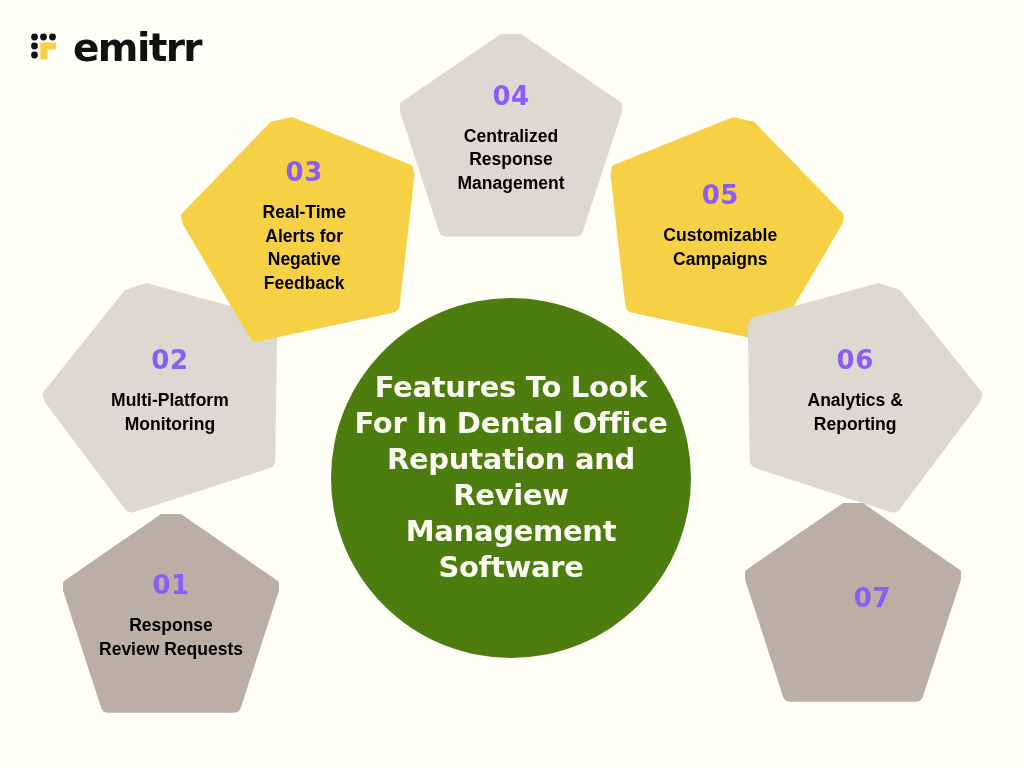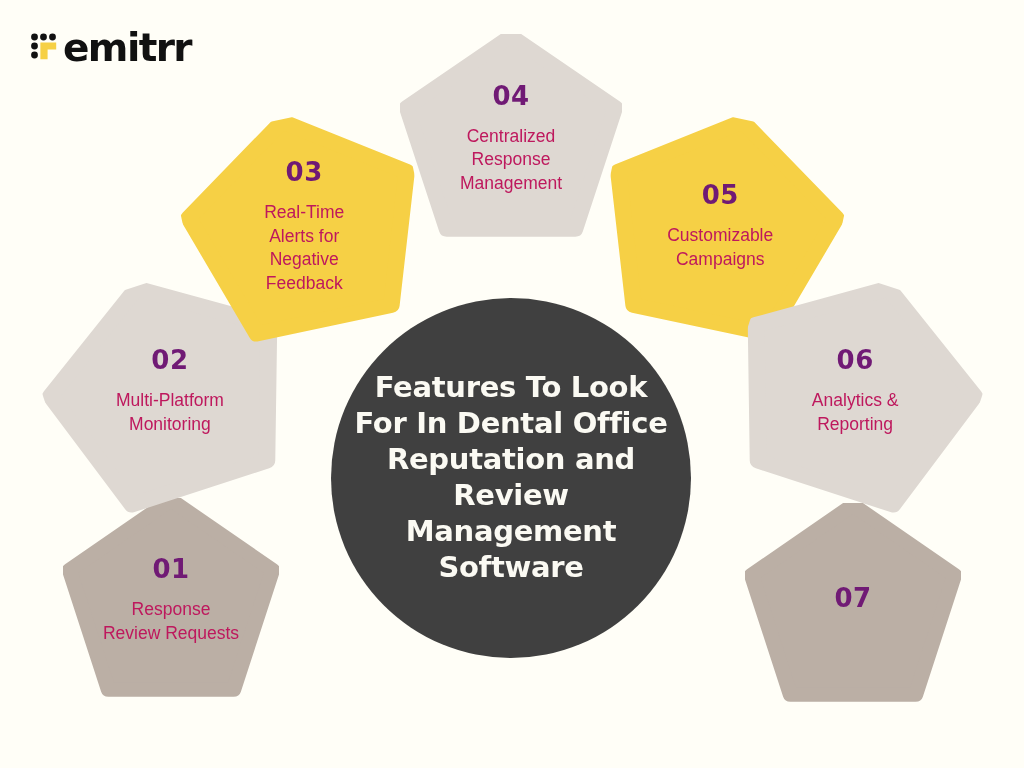--- a/index.html
+++ b/index.html
@@ -19,21 +19,21 @@
     background: #FFFEF7;
   }
 
   
   #logo {
     position: absolute;
     left: 30px;
     top: 28px;
     display: flex;
     align-items: center;
-    gap: 1px;
+    gap: 11px;
   }
   #logo-mark { display: block; }
   #logo-word {
     font-family: "DejaVu Sans", sans-serif;
     font-size: 39px;
     font-weight: 700;
     letter-spacing: -1.6px;
     color: #111111;
     line-height: 1;
   }
@@ -59,43 +59,43 @@
     display: flex;
     flex-direction: column;
     align-items: center;
     justify-content: center;
     width: 82%;
   }
   .pent .num {
     font-family: "DejaVu Sans", sans-serif;
     font-size: 26px;
     font-weight: 700;
-    color: #701a75;
+    color: #8b5cf6;
     line-height: 1;
     margin-bottom: 16px;
     letter-spacing: 0.5px;
   }
   .pent .lbl {
     font-family: "Liberation Sans", sans-serif;
     font-size: 17.5px;
-    font-weight: 400;
-    color: #be185d;
+    font-weight: 700;
+    color: #000000;
     line-height: 1.35;
     white-space: pre-line;
   }
 
   
   #center {
     position: absolute;
     left: 331px;
     top: 298px;
     width: 360px;
     height: 360px;
     border-radius: 50%;
-    background: #404040;
+    background: #4d7c0f;
     display: flex;
     align-items: center;
     justify-content: center;
     z-index: 5;
   }
   #center-title {
     font-family: "DejaVu Sans", sans-serif;
     font-size: 29px;
     font-weight: 700;
     color: #FBFAF3;
@@ -116,21 +116,21 @@
       <circle cx="13.5" cy="5" r="3.4" fill="#111111"></circle>
       <circle cx="22.5" cy="5" r="3.4" fill="#111111"></circle>
       <circle cx="4.5" cy="14" r="3.4" fill="#111111"></circle>
       <circle cx="4.5" cy="23" r="3.4" fill="#111111"></circle>
       <path d="M10.4 10.6 H26.2 V17.4 H17.6 V27.2 H10.4 Z" fill="#F6D045"></path>
       <circle cx="22.2" cy="23.4" r="2.5" fill="#FFFEF7"></circle>
     </svg>
     <div id="logo-word">emitrr</div>
   </div>
 
-  <div class="pent" style="left:63px; top:498px; width:216px; height:206px;">
+  <div class="pent" style="left:63px; top:514px; width:216px; height:206px;">
     <svg class="shape" viewBox="0 0 100 100" preserveAspectRatio="none">
       <path d="M50 1 L97 35 L79 93 L21 93 L3 35 Z" fill="#BBAFA5" stroke="#BBAFA5" stroke-width="7" stroke-linejoin="round"></path>
     </svg>
     <div class="inner">
       <div class="num">01</div>
       <div class="lbl">Response
 Review Requests</div>
     </div>
   </div>
 
@@ -185,21 +185,21 @@
     <svg class="shape" viewBox="0 0 100 100" preserveAspectRatio="none">
       <path d="M50 1 L97 35 L79 93 L21 93 L3 35 Z" fill="#DED8D2" stroke="#DED8D2" stroke-width="7" stroke-linejoin="round"></path>
     </svg>
     <div class="inner" style="transform:rotate(-18deg);">
       <div class="num">06</div>
       <div class="lbl">Analytics &amp;
 Reporting</div>
     </div>
   </div>
 
-  <div class="pent" style="left:745px; top:503px; width:216px; height:206px;">
+  <div class="pent" style="left:745px; top:503px; width:216px; height:206px;align-items:flex-end;">
     <svg class="shape" viewBox="0 0 100 100" preserveAspectRatio="none">
       <path d="M50 1 L97 35 L79 93 L21 93 L3 35 Z" fill="#BBAFA5" stroke="#BBAFA5" stroke-width="7" stroke-linejoin="round"></path>
     </svg>
     <div class="inner">
       <div class="num">07</div>
     </div>
   </div>
 
   <div id="center">
     <div id="center-title">Features To Look For In Dental Office Reputation and Review Management Software</div>

